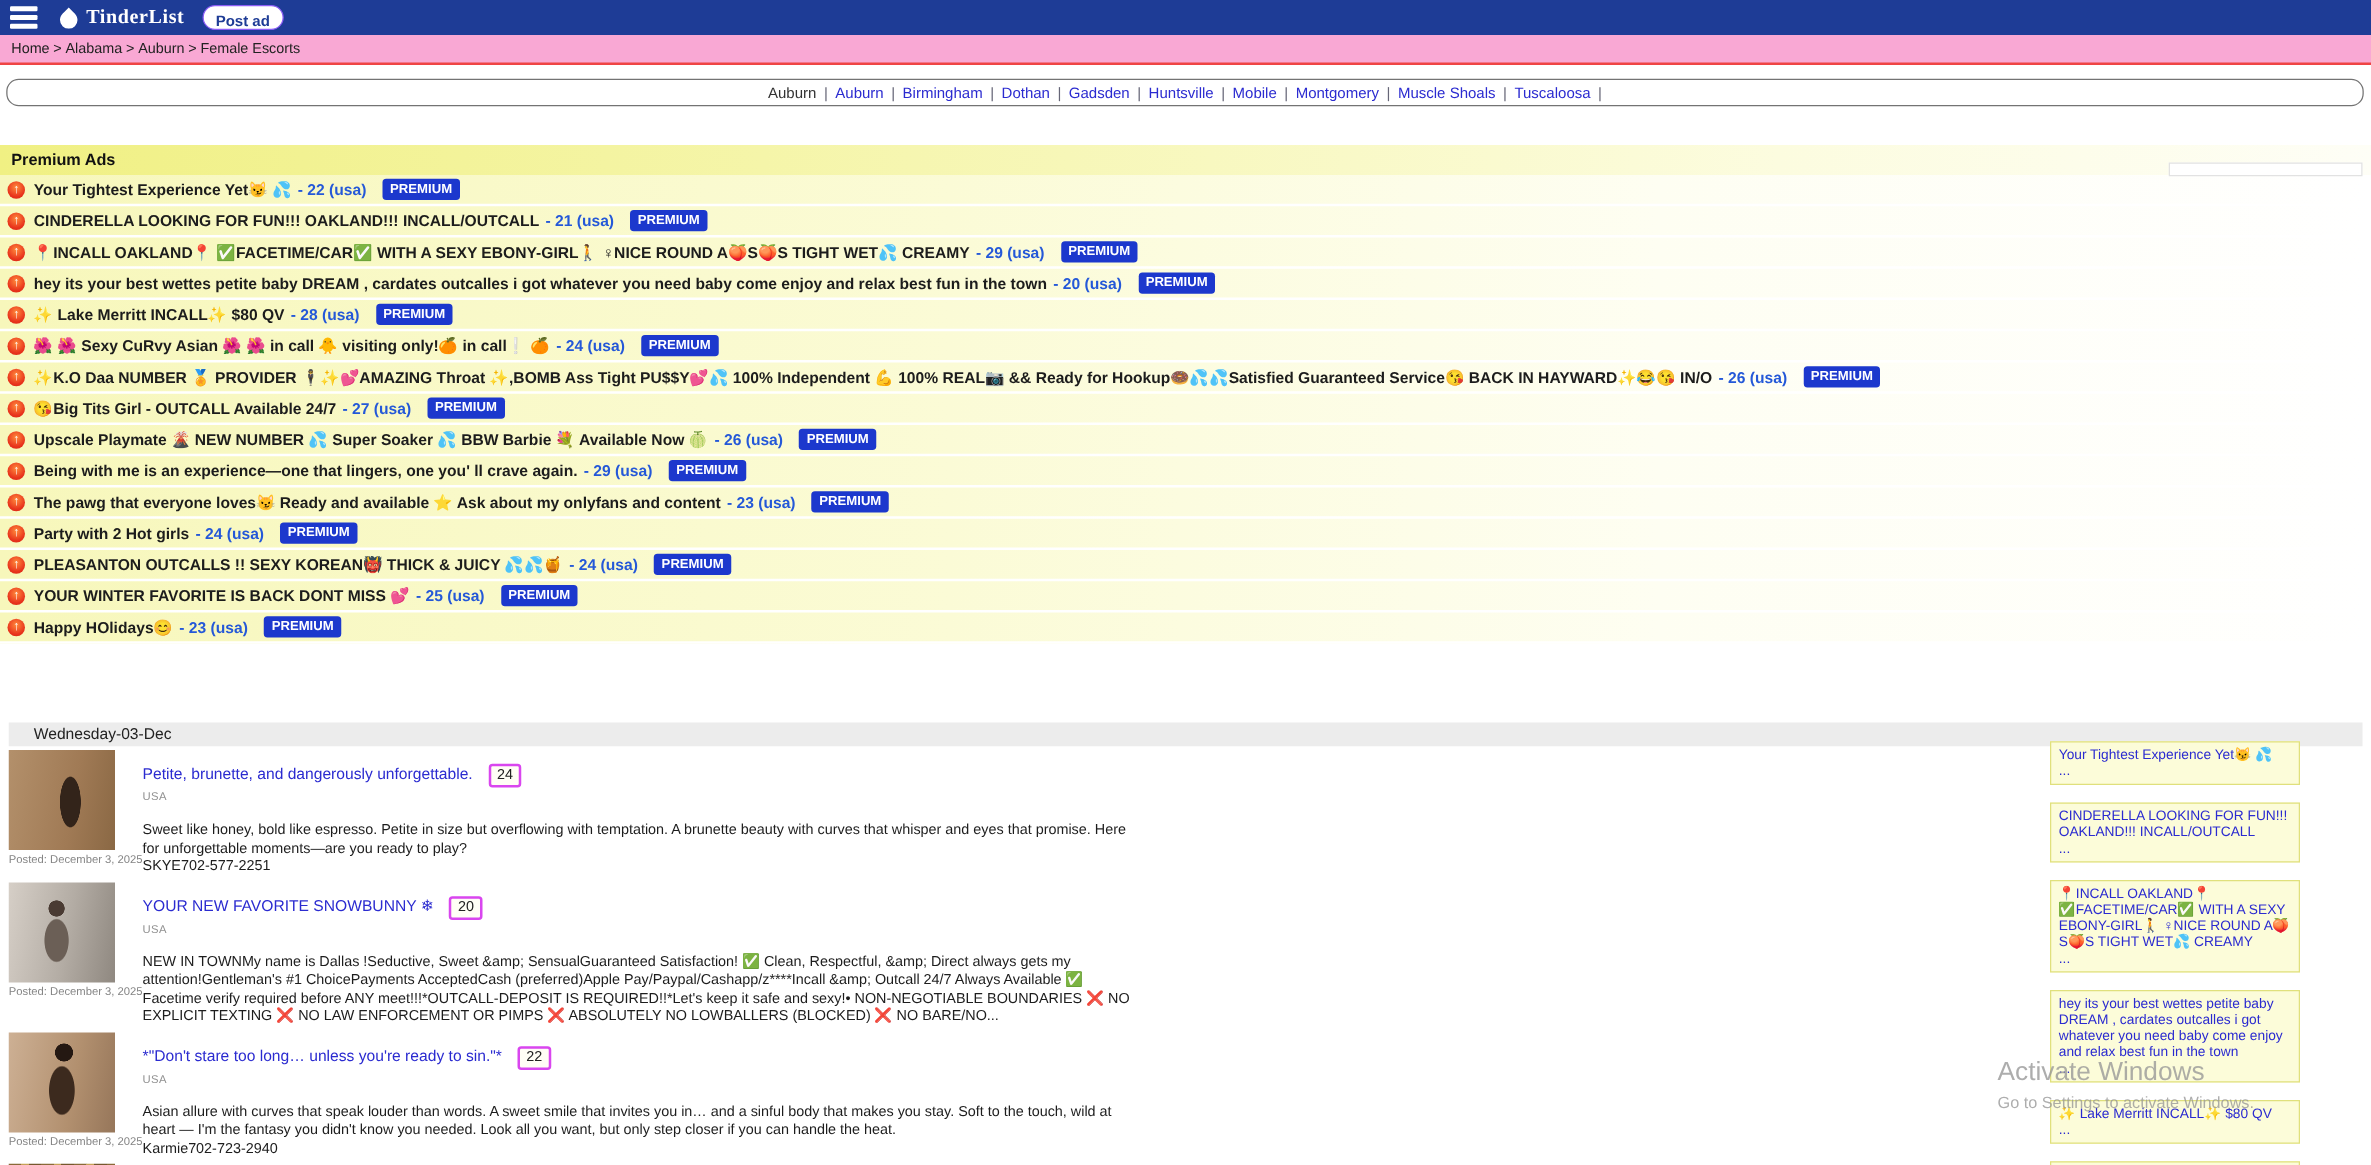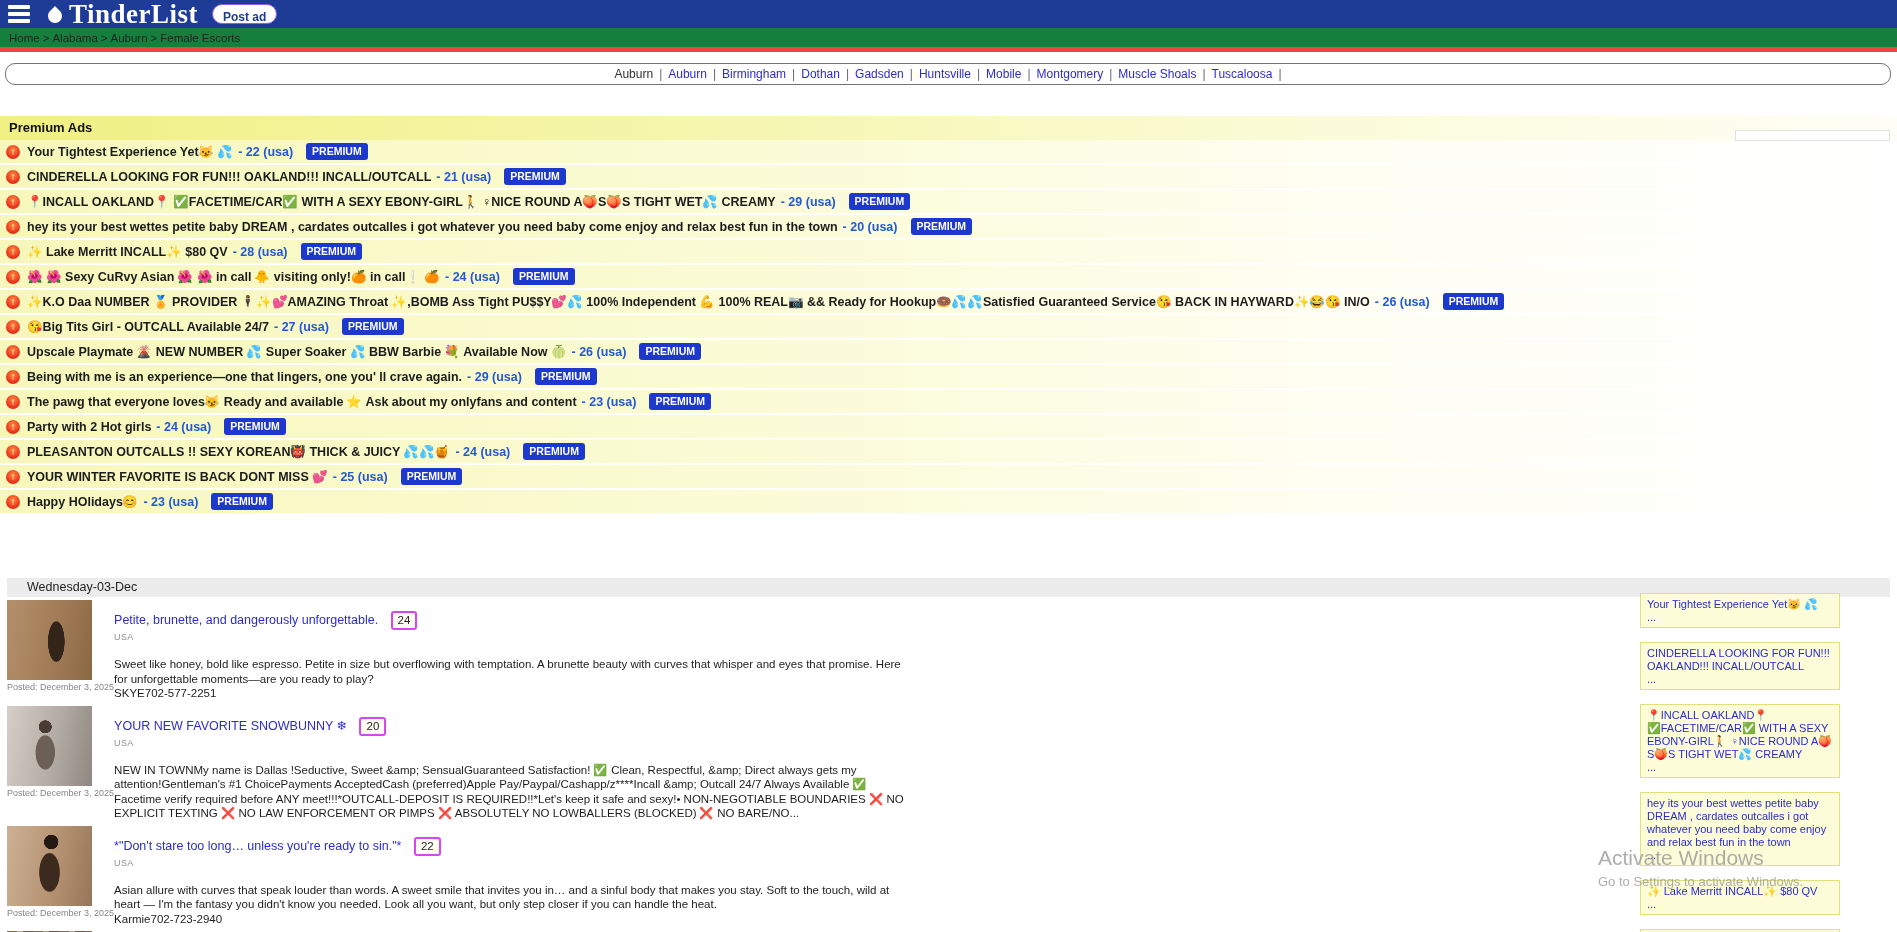--- a/index.html
+++ b/index.html
@@ -6,30 +6,30 @@
   html,body { width:1897px; height:932px; overflow:hidden; background:#fff;
               font-family:"Liberation Sans", sans-serif; }
   .page { position:relative; width:1897px; height:932px; overflow:hidden; background:#fff; }
 
   
   .topbar { position:absolute; top:0; left:0; width:100%; height:28px; background:#1e3c96;
             display:flex; align-items:center; padding:0 8px; }
   .hamburger { width:22px; display:flex; flex-direction:column; gap:3px; cursor:pointer; }
   .hamburger span { display:block; height:4px; background:#fff; border-radius:1px; }
   .brand { display:flex; align-items:center; gap:5px; margin-left:16px; cursor:pointer; }
-  .brandtext { font-family:"Liberation Serif", serif; font-size:27px; color:#fff;
+  .brandtext { font-family:"Liberation Serif", serif; font-size:16px; color:#fff;
                font-weight:bold; letter-spacing:.5px; }
   .postad { margin-left:14px; background:#fff; border:1px solid #8b5cf6; border-radius:12px;
             height:20px; display:flex; align-items:center; gap:5px; padding:0 10px;
             color:#1e3c96; font-weight:bold; font-size:12px; cursor:pointer;
             font-family:"Liberation Sans", sans-serif;flex-direction:column; }
 
   
-  .crumbbar { position:absolute; top:28px; left:0; width:100%; height:24px; background:#15803d;
-              border-bottom:5px solid #ef4444; font-size:11.5px; color:#222;
+  .crumbbar { position:absolute; top:28px; left:0; width:100%; height:24px; background:#f9a8d4;
+              border-bottom:2px solid #ef4444; font-size:11.5px; color:#222;
               display:flex; align-items:center; padding:0 9px; }
   .crumb-link { color:#222; margin-right:3px; cursor:pointer; }
   .crumb-sep { color:#222; margin-right:3px; }
 
   
   .navbox { position:absolute; top:63px; left:5px; width:1886px; height:22px;
             border:1px solid #737373; border-radius:10px; background:#fff;
             text-align:center; font-size:12px; line-height:20px; white-space:nowrap; }
   .city-current { color:#333; margin:0 3px; }
   .city-link { color:#2b2bd0; text-decoration:none; margin:0 3px; cursor:pointer; }

